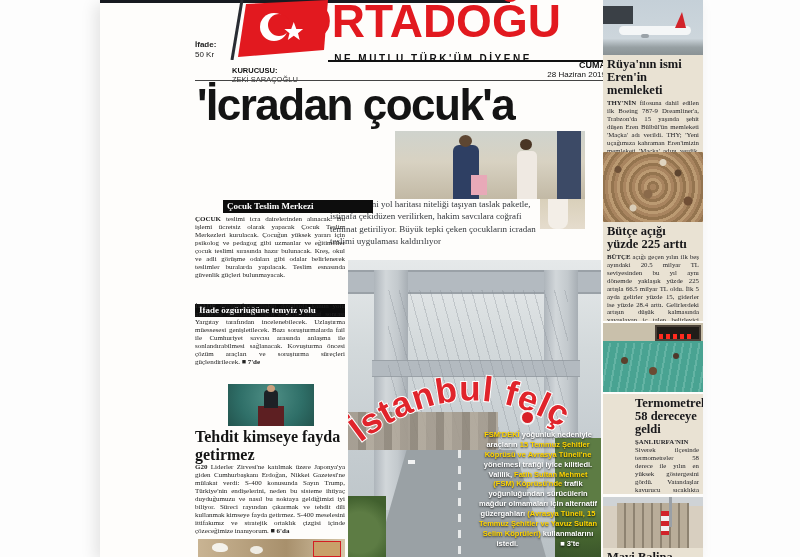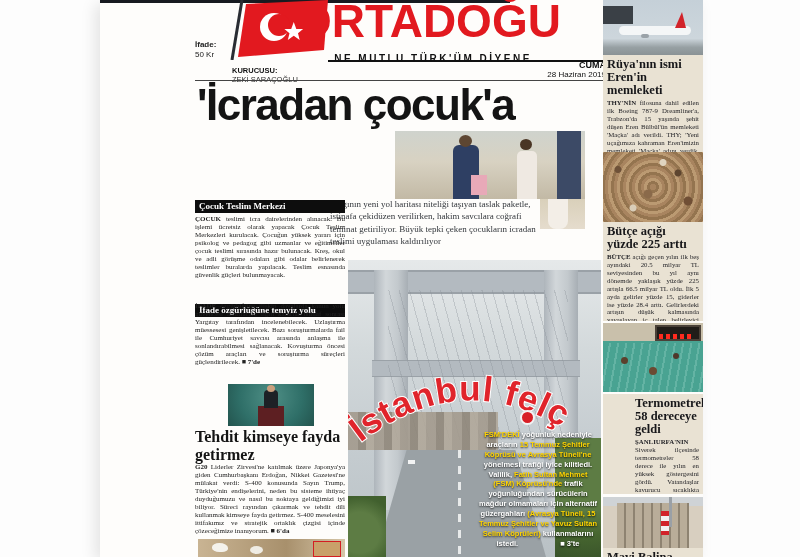--- a/index.html
+++ b/index.html
@@ -172,21 +172,21 @@
       <div class="folder"></div>
       <div class="fig2"></div>
       <div class="head2"></div>
       <div class="fig3"></div>
     </div>
     <div class="abs ph ph-children-strip">
       <div class="dress"></div>
     </div>
     <div class="abs deck">Yargının yeni yol haritası niteliği taşıyan taslak paketle, istinafa çekidüzen verilirken, hakim savcılara coğrafi teminat getiriliyor. Büyük tepki çeken çocukların icradan teslimi uygulaması kaldırılıyor</div>
 
-    <div class="abs lcol-hdr" style="top:200px;">Çocuk Teslim Merkezi</div>
+    <div class="abs lcol-hdr" style="top:200px;margin-left:28px;">Çocuk Teslim Merkezi</div>
     <div class="abs lcol-body" style="top:216px;height:70px;">
       <span class="lead-word">ÇOCUK</span><span> teslimi icra dairelerinden alınacak. Bu işlemi ücretsiz olarak yapacak Çocuk Teslim Merkezleri kurulacak. Çocuğun yüksek yararı için psikolog ve pedagog gibi uzmanlar ve eğitimciler çocuk teslimi sırasında hazır bulunacak. Kreş, okul ve adli görüşme odaları gibi odalar belirlenerek teslimler buralarda yapılacak. Teslim esnasında güvenlik güçleri bulunmayacak.</span>
     </div>
 
     <div class="abs lcol-hdr" style="top:304px;">İfade özgürlüğüne temyiz yolu</div>
     <div class="abs lcol-body" style="top:303px;height:78px;">
       <span class="lead-word">İFADE</span><span> özgürlüğüne ilişkin davalarda kanun yolu güvencesi artırılacak, ilgili kararlar istinaf sonrası Yargıtay tarafından incelenebilecek. Uzlaştırma müessesesi genişletilecek. Bazı soruşturmalarda fail ile Cumhuriyet savcısı arasında anlaşma ile sonlandırabilmesi sağlanacak. Kovuşturma öncesi çözüm araçları ve soruşturma süreçleri güçlendirilecek. </span><span class="pref">■ 7'de</span>
     </div>
 
     <div class="abs ph ph-erdogan">

